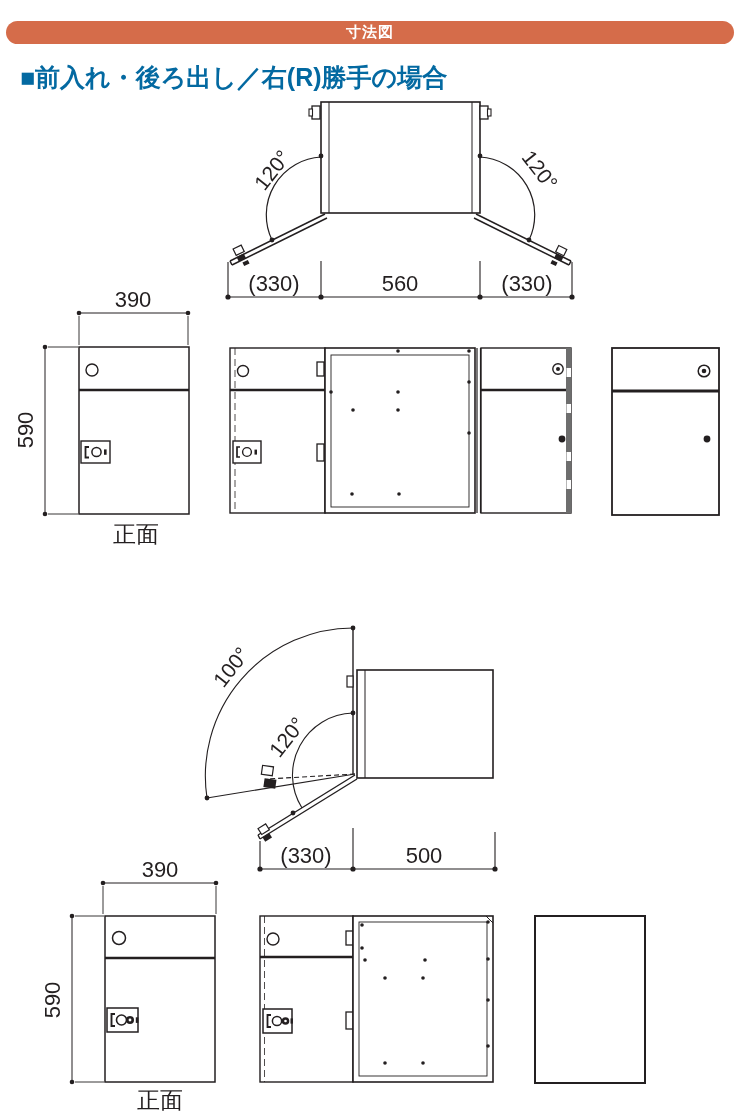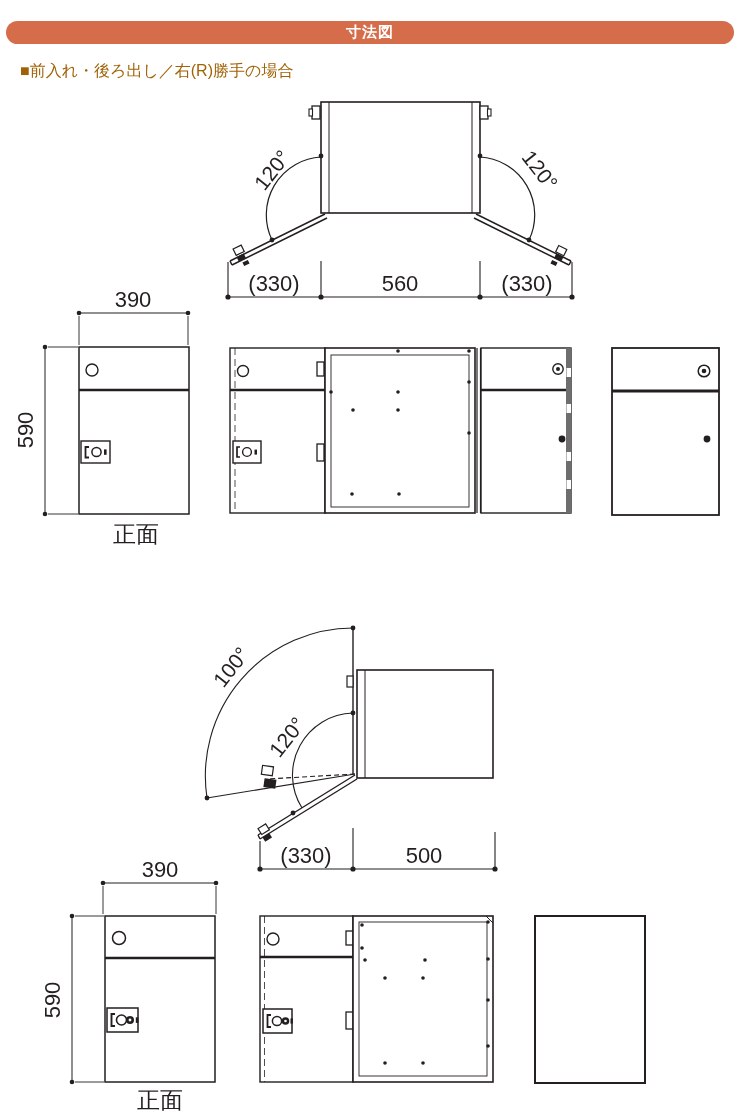--- a/index.html
+++ b/index.html
@@ -11,21 +11,21 @@
   }
   .header-bar{
     position:absolute;left:6px;top:21px;width:728px;height:23px;
     border-radius:12px;background:#d56c4a;
     display:flex;align-items:center;justify-content:center;
   }
   .header-bar span{
     color:#ffffff;font-size:15px;font-weight:bold;letter-spacing:1px;
   }
   .section-title{
-    position:absolute;font-size:16px;font-weight:normal;color:#a16207;
+    position:absolute;font-size:25px;font-weight:bold;color:#0369a1;
     white-space:nowrap;letter-spacing:0px;
   }
   #title-1{left:20px;top:61px;}
   #title-2{left:32px;top:589px;}
   svg{position:absolute;left:0;display:block;}
   #drawing-1{top:88px;}
   #drawing-2{top:615px;}
   svg text{
     font-family:"Liberation Sans","DejaVu Sans",sans-serif;
     fill:#231f20;

